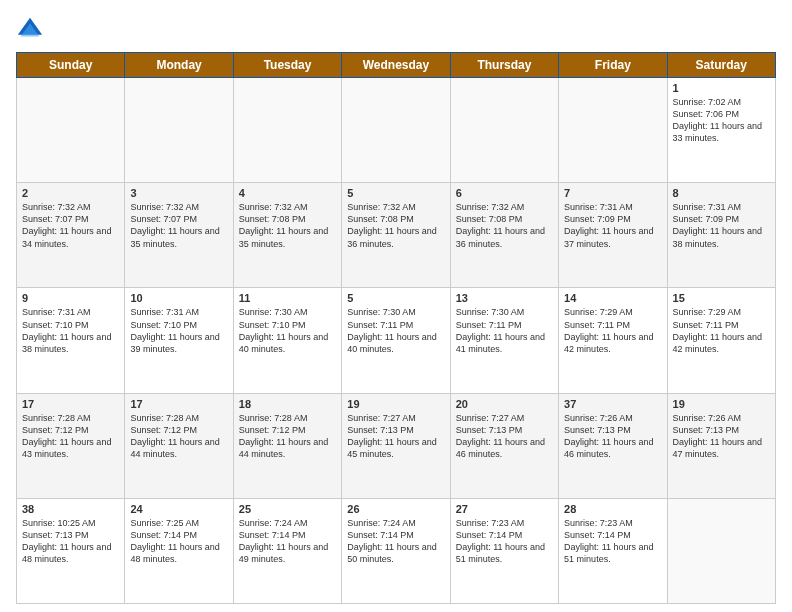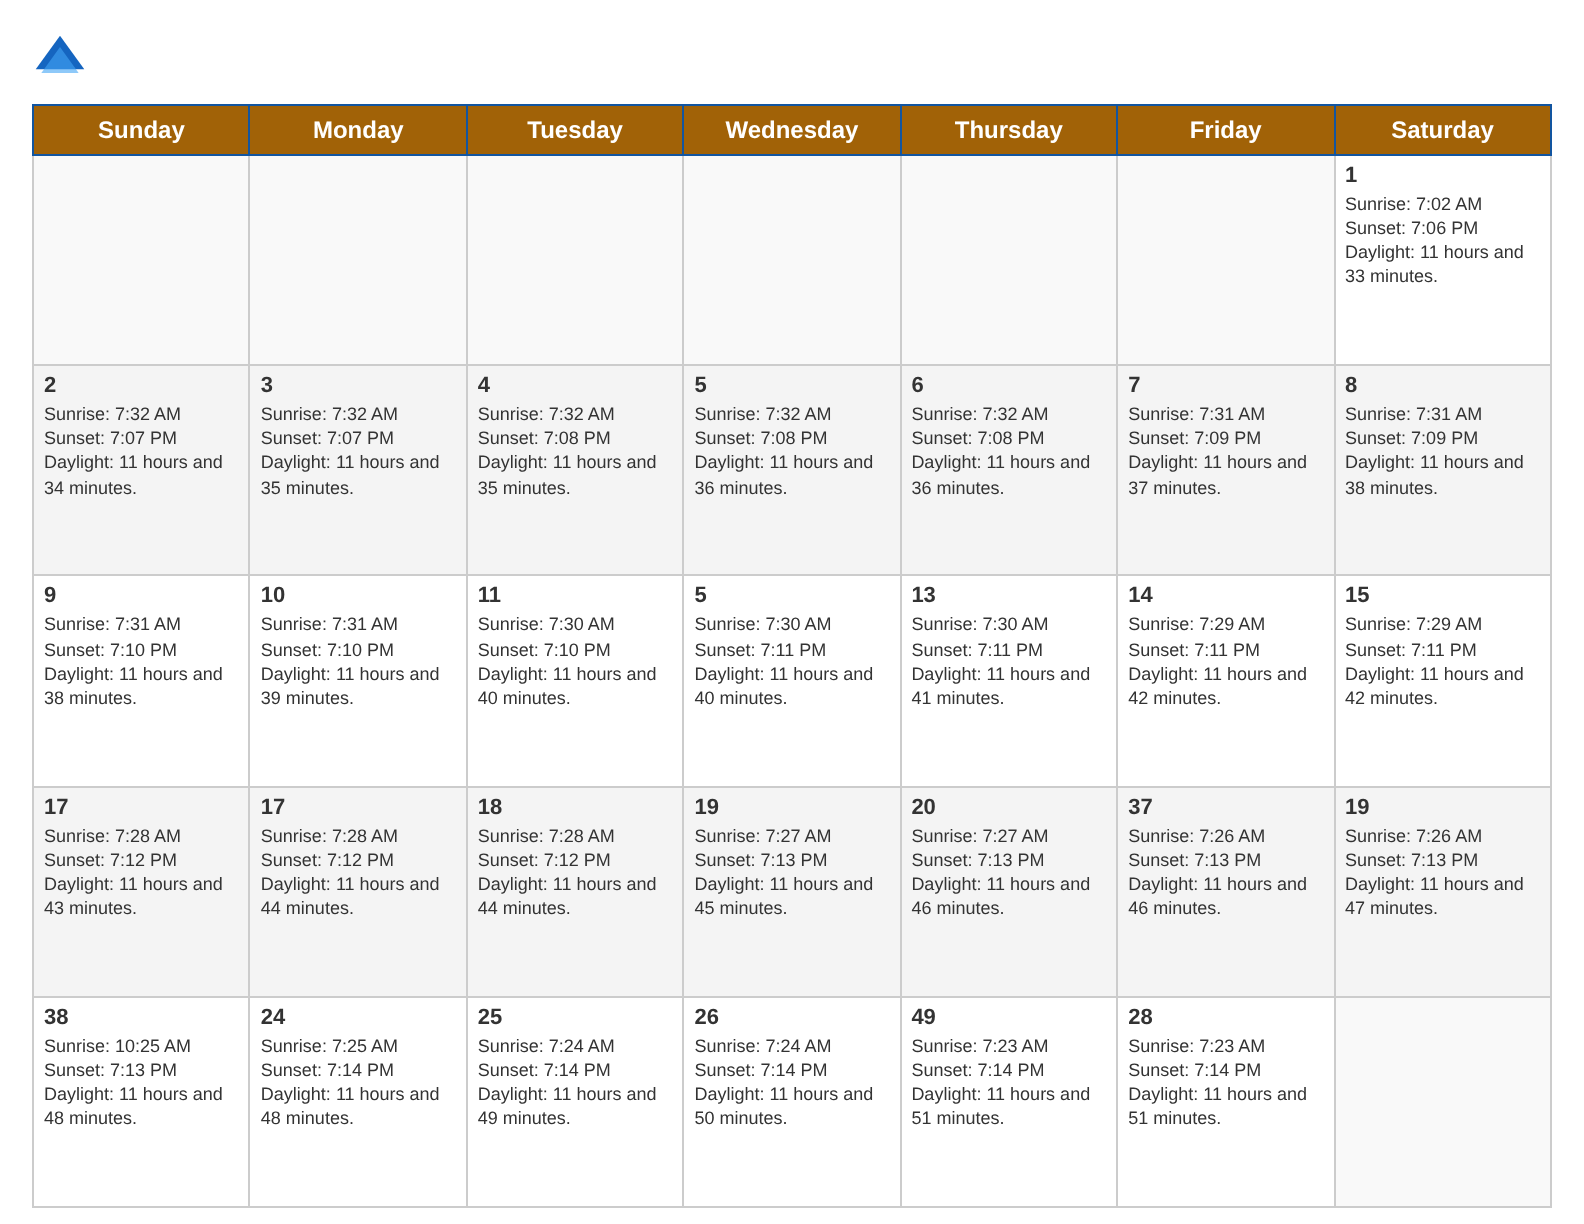--- a/index.html
+++ b/index.html
@@ -318,21 +318,21 @@
 and 49 minutes.</div>
           </td>
           <td>
             <span class="day-num">26</span>
             <div class="day-info">Sunrise: 7:24 AM
 Sunset: 7:14 PM
 Daylight: 11 hours
 and 50 minutes.</div>
           </td>
           <td>
-            <span class="day-num">49</span>
+            <span class="day-num">27</span>
             <div class="day-info">Sunrise: 7:23 AM
 Sunset: 7:14 PM
 Daylight: 11 hours
 and 51 minutes.</div>
           </td>
           <td>
             <span class="day-num">28</span>
             <div class="day-info">Sunrise: 7:23 AM
 Sunset: 7:14 PM
 Daylight: 11 hours

